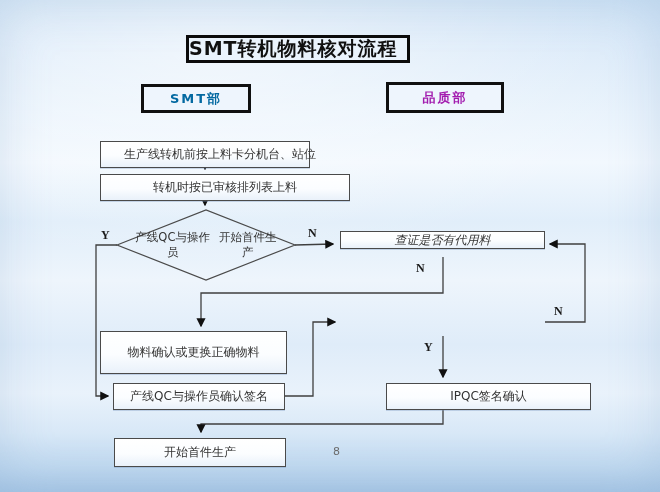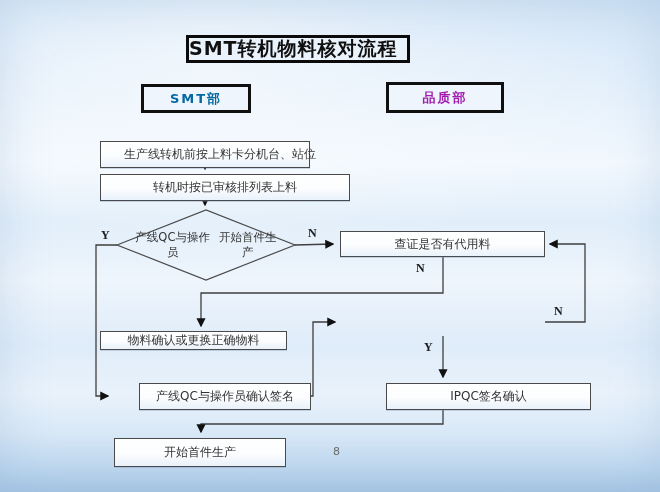--- a/index.html
+++ b/index.html
@@ -81,27 +81,27 @@
   </div>
   <div class="abs flow-box" style="left:100px;top:174px;width:250px;height:27px;">
     <span>转机时按已审核排列表上料</span>
   </div>
 
   <div class="abs diamond-label" style="left:131px;top:229px;width:150px;height:32px;">
     <span>产线QC与操作员</span>
     <span>开始首件生产</span>
   </div>
 
-  <div class="abs flow-box" style="left:340px;top:231px;width:205px;height:26px;">
+  <div class="abs flow-box" style="left:340px;top:231px;width:205px;height:18px;font-style:italic;">
     <span>查证是否有代用料</span>
   </div>
-  <div class="abs flow-box" style="left:100px;top:331px;width:187px;height:19px;">
+  <div class="abs flow-box" style="left:100px;top:331px;width:187px;height:43px;">
     <span>物料确认或更换正确物料</span>
   </div>
-  <div class="abs flow-box" style="left:113px;top:383px;width:172px;height:27px;margin-left:26px;">
+  <div class="abs flow-box" style="left:113px;top:383px;width:172px;height:27px;">
     <span>产线QC与操作员确认签名</span>
   </div>
   <div class="abs flow-box" style="left:340px;top:383px;width:205px;height:27px;margin-left:46px;">
     <span>IPQC签名确认</span>
   </div>
   <div class="abs flow-box" style="left:114px;top:438px;width:172px;height:29px;font-family:Liberation Serif, serif;">
     <span>开始首件生产</span>
   </div>
 
   <span class="edge-label" style="left:101px;top:228px;">Y</span>

